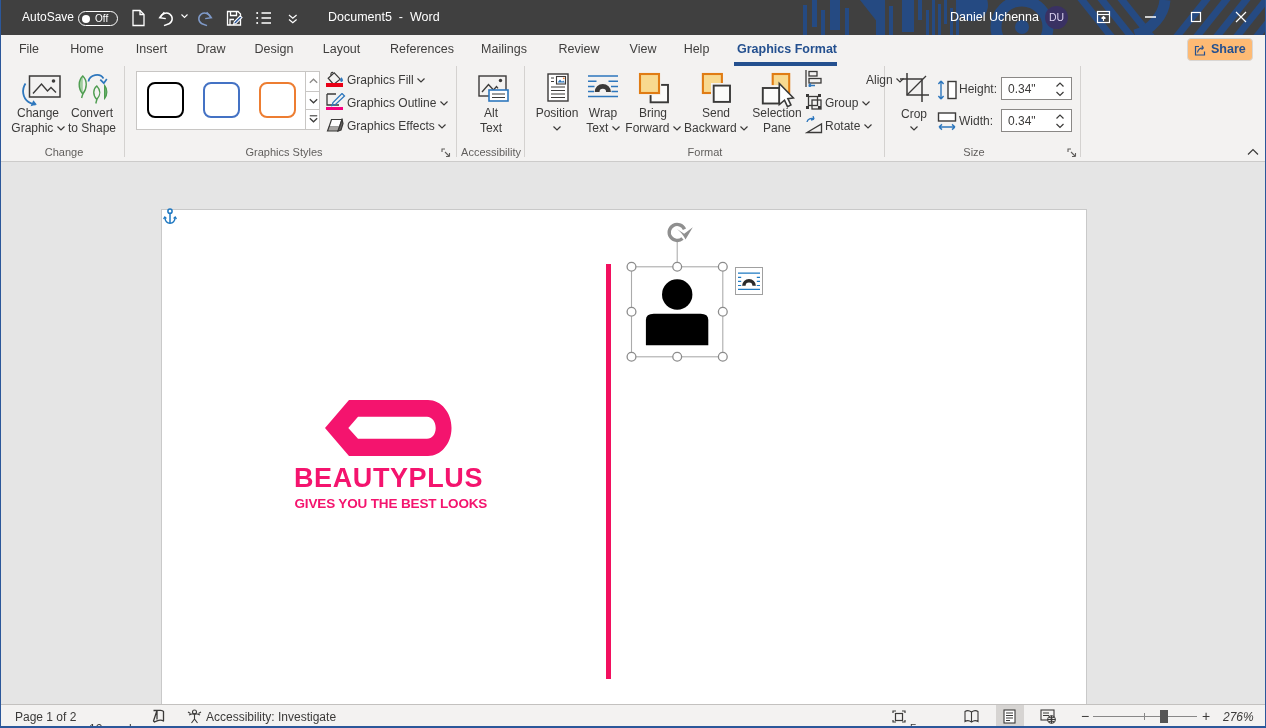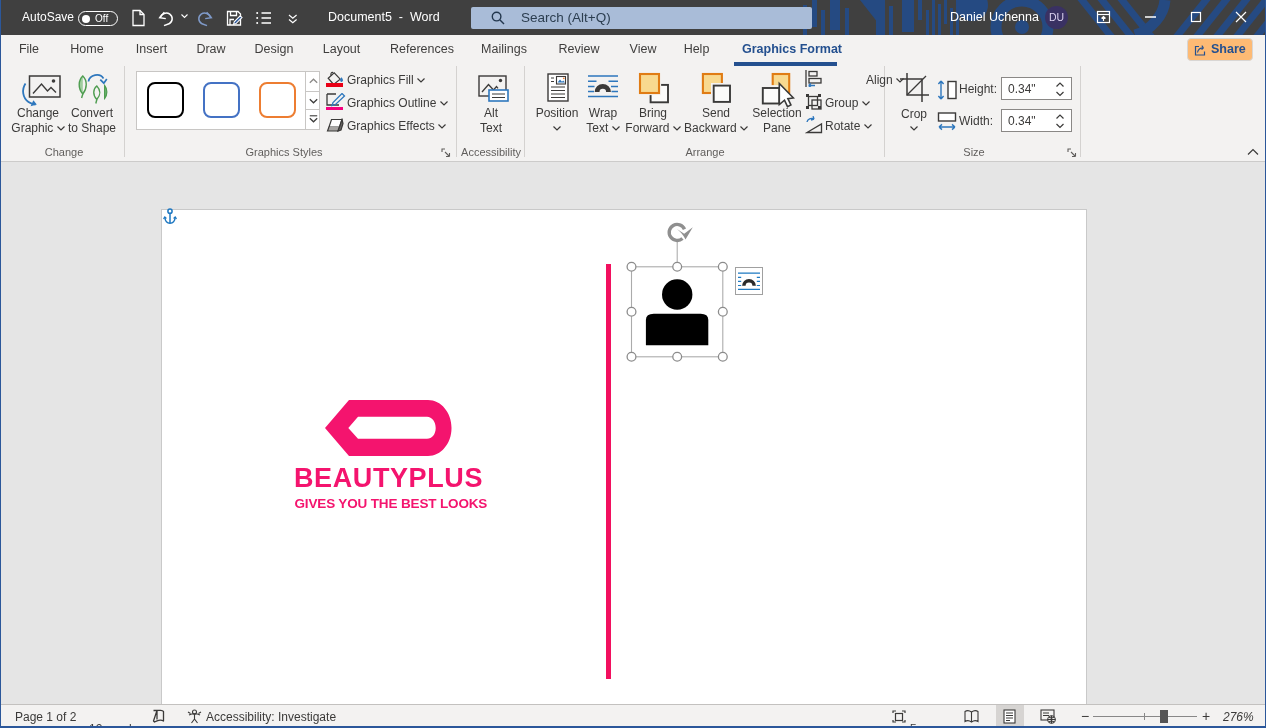--- a/index.html
+++ b/index.html
@@ -91,27 +91,20 @@
           <path d="M6.5 4 h9.5 M6.5 9 h9.5 M6.5 14 h9.5"></path>
         </g>
       <g transform="translate(158,0)" stroke-width="1.2">
           <path d="M1 6 l3.8 3.2 L8.6 6"></path>
           <path d="M1 10.5 l3.8 3.2 L8.6 10.5"></path>
         </g>
     </g>
   </svg>
   <div class="abs tb-text" style="left:328px;width:120px;text-align:left;">Document5&nbsp; -&nbsp; Word</div>
 
-  <div class="abs" style="left:471px;top:7px;width:341px;height:22px;background:#a9bcd8;border-radius:2px;">
-    <svg class="abs" style="left:20px;top:4px" width="14" height="14" viewBox="0 0 14 14">
-        <circle cx="5.6" cy="5.6" r="4.3" fill="none" stroke="#23374e" stroke-width="1.4"></circle>
-        <path d="M9 9 L13 13" stroke="#23374e" stroke-width="1.4"></path>
-      </svg>
-    <div class="abs" style="left:50px;top:3px;font-size:13.5px;color:#2c3e50;">Search (Alt+Q)</div>
-  </div>
   <div class="abs tb-text" style="left:950px;">Daniel Uchenna</div>
   <div class="abs" style="left:1045px;top:6px;width:23px;height:23px;border-radius:50%;background:#3a3163;color:#ddd3f0;font-size:10.5px;text-align:center;line-height:23px;">DU</div>
 
   <svg class="abs" style="left:1095px;top:10px" width="160" height="14" viewBox="0 0 160 14">
     <g fill="none" stroke="#fff" stroke-width="1.2">
       <rect x="2.5" y="1.5" width="12" height="11"></rect>
         <path d="M2.5 4.5 h12"></path>
         <path d="M8.5 11 v-4 M6.5 8.5 l2-2 2 2"></path>
       <path d="M50 7 h11" stroke-width="1.5"></path>
       <rect x="96.5" y="2.5" width="9" height="9"></rect>
@@ -125,21 +118,21 @@
   <div class="tab" style="left:61px;width:50px;">Home</div>
   <div class="tab" style="left:128px;width:45px;">Insert</div>
   <div class="tab" style="left:189px;width:42px;">Draw</div>
   <div class="tab" style="left:247px;width:52px;">Design</div>
   <div class="tab" style="left:315px;width:51px;">Layout</div>
   <div class="tab" style="left:382px;width:78px;">References</div>
   <div class="tab" style="left:475px;width:56px;">Mailings</div>
   <div class="tab" style="left:551px;width:54px;">Review</div>
   <div class="tab" style="left:622px;width:40px;">View</div>
   <div class="tab" style="left:676px;width:39px;">Help</div>
-  <div class="tab" style="left:731px;width:110px;color:#24508f;font-weight:700;text-align:right;">Graphics Format</div>
+  <div class="tab" style="left:731px;width:110px;color:#24508f;font-weight:700;">Graphics Format</div>
 
   <div class="abs" style="left:1186px;top:3px;width:66px;height:23px;background:#fdba74;border:1px solid #d8d6d4;border-radius:4px;">
     <svg class="abs" style="left:6px;top:4px" width="14" height="13" viewBox="0 0 14 13">
         <g fill="none" stroke="#24508f" stroke-width="1.2">
           <path d="M5 3.5 H1.5 V12 H10.5 V8.5"></path>
           <path d="M3.5 9.5 C 4 6.5 6.5 4.8 9.5 4.8 M9.5 4.8 L7.8 2.7 M9.5 4.8 L7.6 6.6" stroke-width="1.15"></path>
           <path d="M9.5 1.5 L12.8 4.8 L9.5 7.8" opacity="0"></path>
         </g>
       </svg>
     <div class="abs" style="left:23px;top:3px;font-size:12.5px;font-weight:700;color:#24508f;">Share</div>
@@ -150,21 +143,21 @@
 
 <div id="ribbon" class="abs">
   <div class="sep" style="left:123px;"></div>
   <div class="sep" style="left:455px;"></div>
   <div class="sep" style="left:523px;"></div>
   <div class="sep" style="left:883px;"></div>
   <div class="sep" style="left:1079px;"></div>
   <div class="gl" style="left:23px;width:80px;">Change</div>
   <div class="gl" style="left:243px;width:80px;">Graphics Styles</div>
   <div class="gl" style="left:450px;width:80px;">Accessibility</div>
-  <div class="gl" style="left:664px;width:80px;">Arrange</div>
+  <div class="gl" style="left:664px;width:80px;">Format</div>
   <div class="gl" style="left:933px;width:80px;">Size</div>
 
   <svg class="abs" style="left:1246px;top:86px" width="12" height="8" viewBox="0 0 12 8">
       <path d="M1 6.5 L6 1.5 L11 6.5" class="chev"></path>
     </svg>
 
   <svg class="abs" style="left:20px;top:13px" width="40" height="32" viewBox="0 0 40 32">
     <g fill="none" stroke="#3b3a39" stroke-width="1.5">
       <rect x="8.5" y="1" width="30.5" height="21"></rect>
       <path d="M12 18.5 l8.5-9.5 6 7 3.5-3.5 5 5" stroke-width="1.4"></path>

